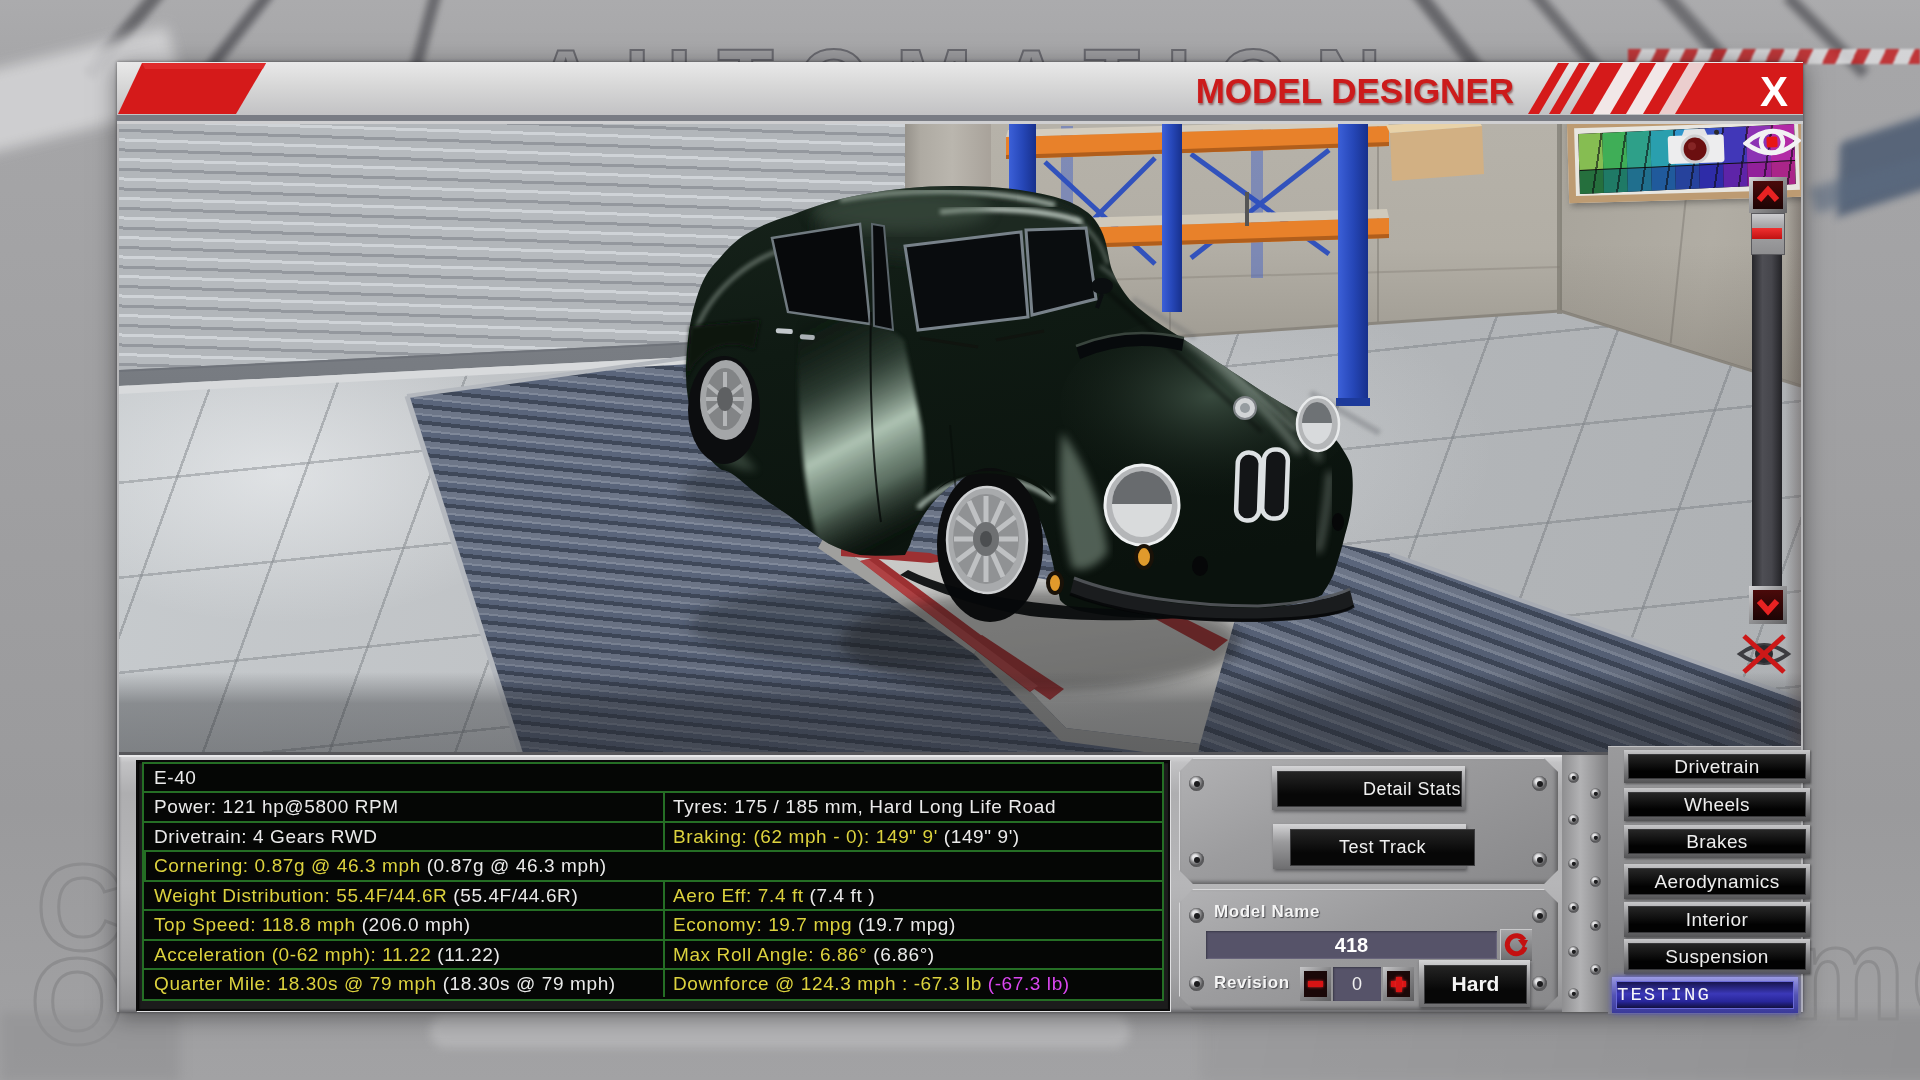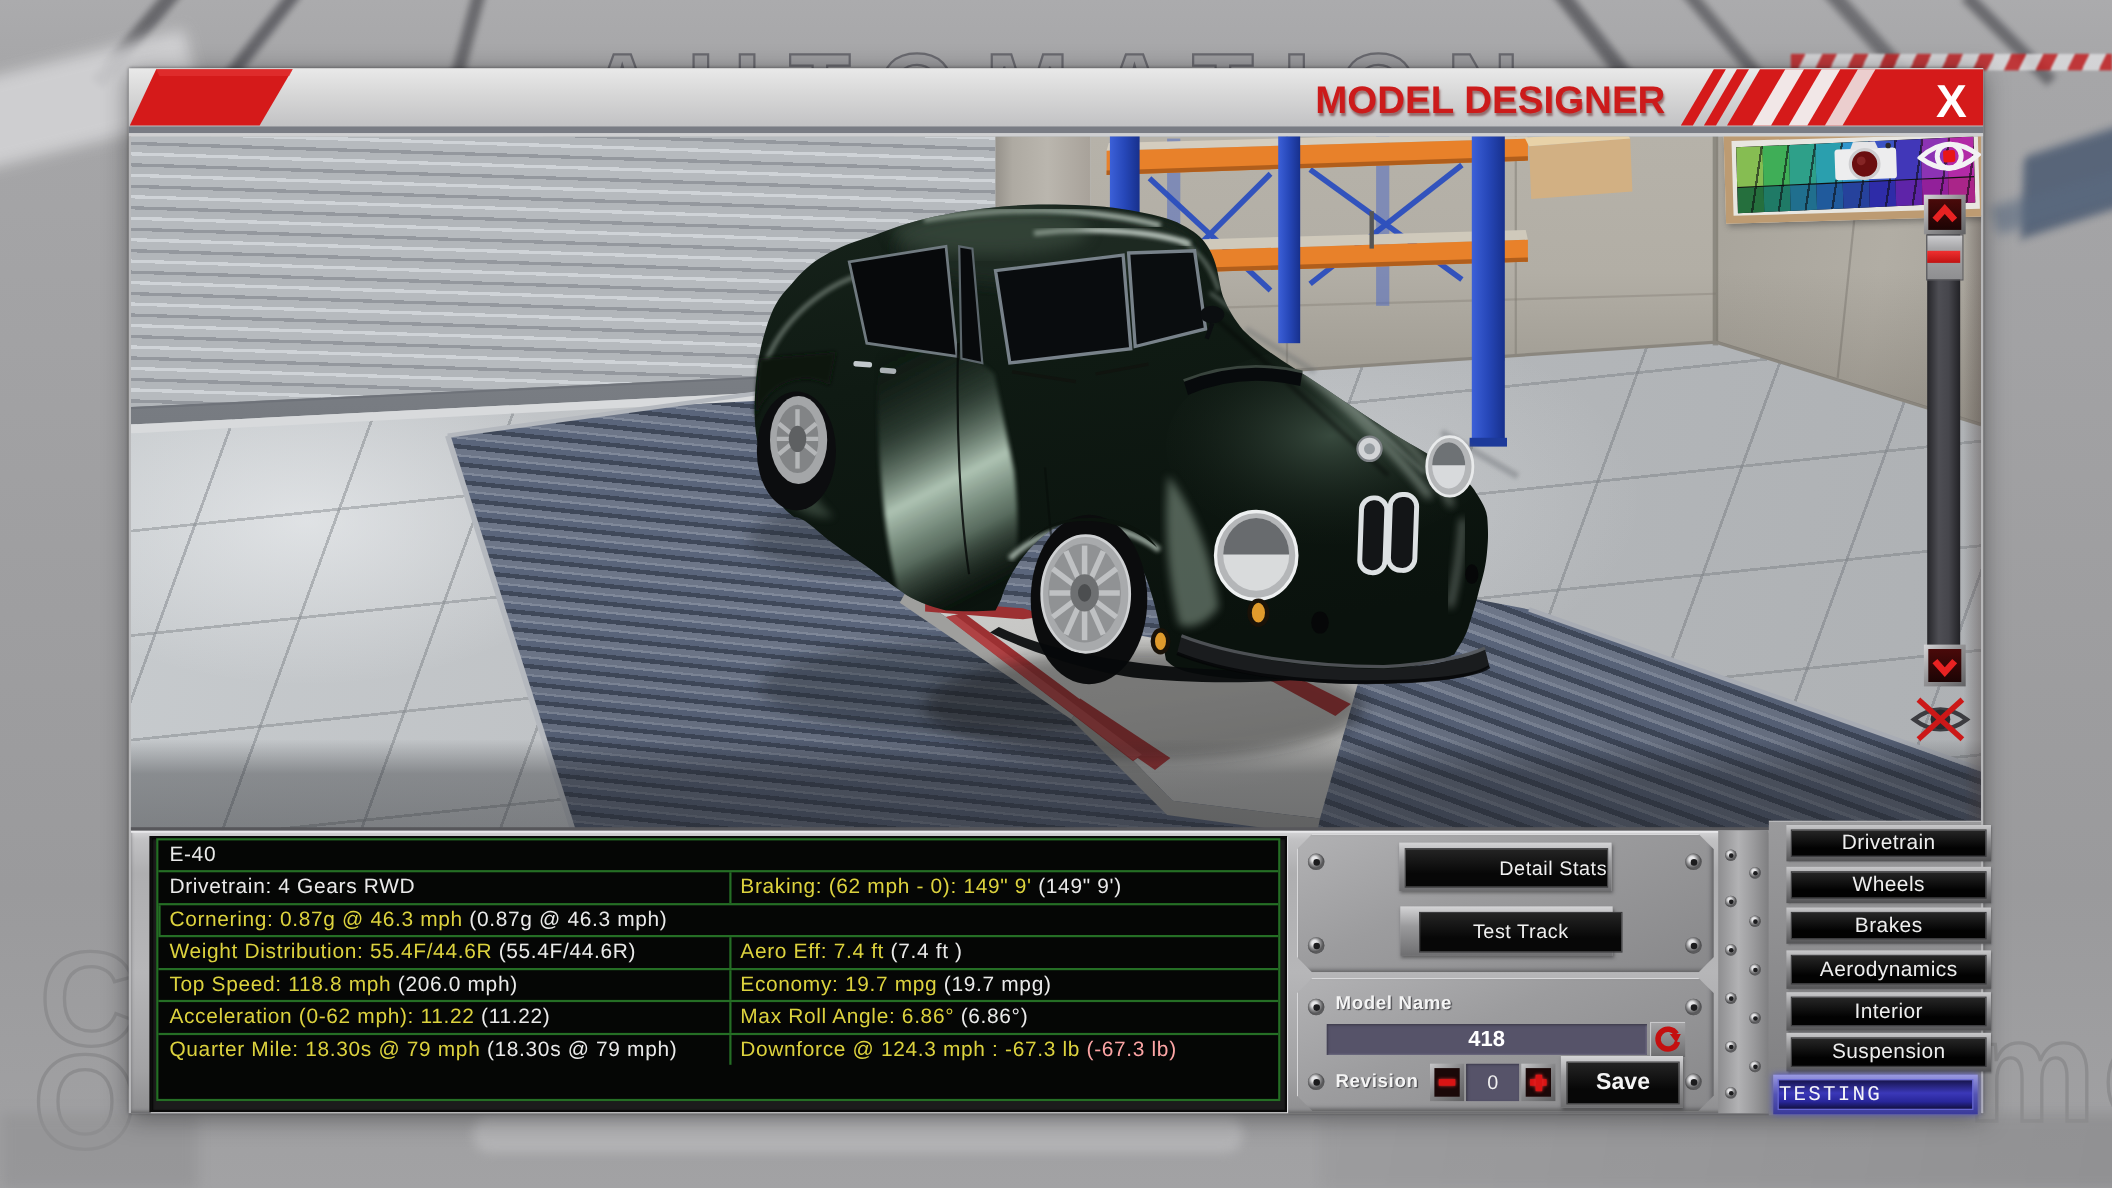--- a/index.html
+++ b/index.html
@@ -376,41 +376,45 @@
   </svg>
 </div>
 
 <div class="abs" style="left:119px;top:755px;width:1489px;height:257px;background:linear-gradient(180deg,#d8d8da 0%,#c2c2c4 3%,#aeaeb0 15%,#b6b6b8 50%,#a2a2a4 85%,#8e8e90 100%);box-shadow:inset 0 2px 0 #e8e8ea, inset 0 -2px 3px #6a6a6c;"></div>
 <div class="abs" style="left:119px;top:752px;width:1489px;height:3px;background:#57575b;"></div>
 
 <div class="abs" style="left:136px;top:760px;width:1030px;height:247px;background:#1c1c1c;border:2px solid #0a0a0a;box-shadow:1px 1px 0 #e0e0e2, inset 1px 1px 2px #000;">
   <div class="abs" style="left:4px;top:0;width:1018px;height:235px;background:#050605;border:2px solid #256e25;font-size:19px;letter-spacing:0.6px;color:#eaeaea;white-space:nowrap;">
     <div style="height:27px;line-height:27px;border-bottom:2px solid #256e25;padding-left:10px;">E-40</div>
     <div style="height:27.5px;line-height:27.5px;border-bottom:2px solid #256e25;display:flex;">
+        <div style="width:509px;padding-left:10px;">Power: 121 hp@5800 RPM</div>
+        <div style="flex:1;border-left:2px solid #256e25;padding-left:8px;">Tyres: 175 / 185 mm, Hard Long Life Road</div>
+      </div>
+    <div style="height:27.5px;line-height:27.5px;border-bottom:2px solid #256e25;display:flex;">
         <div style="width:509px;padding-left:10px;">Drivetrain: 4 Gears RWD</div>
         <div style="flex:1;border-left:2px solid #256e25;padding-left:8px;color:#dcd23e;">Braking: (62 mph - 0): 149" 9' <span style="color:#eaeaea;">(149" 9')</span></div>
       </div>
     <div style="height:27.5px;line-height:27.5px;border-bottom:2px solid #256e25;display:flex;">
         <div style="flex:1;border-left:2px solid #256e25;padding-left:8px;color:#dcd23e;">Cornering: 0.87g @ 46.3 mph <span style="color:#eaeaea;">(0.87g @ 46.3 mph)</span></div>
       </div>
     <div style="height:27.5px;line-height:27.5px;border-bottom:2px solid #256e25;display:flex;">
         <div style="width:509px;padding-left:10px;color:#dcd23e;">Weight Distribution: 55.4F/44.6R <span style="color:#eaeaea;">(55.4F/44.6R)</span></div>
         <div style="flex:1;border-left:2px solid #256e25;padding-left:8px;color:#dcd23e;">Aero Eff: 7.4 ft <span style="color:#eaeaea;">(7.4 ft )</span></div>
       </div>
     <div style="height:27.5px;line-height:27.5px;border-bottom:2px solid #256e25;display:flex;">
         <div style="width:509px;padding-left:10px;color:#dcd23e;">Top Speed: 118.8 mph <span style="color:#eaeaea;">(206.0 mph)</span></div>
         <div style="flex:1;border-left:2px solid #256e25;padding-left:8px;color:#dcd23e;">Economy: 19.7 mpg <span style="color:#eaeaea;">(19.7 mpg)</span></div>
       </div>
     <div style="height:27.5px;line-height:27.5px;border-bottom:2px solid #256e25;display:flex;">
         <div style="width:509px;padding-left:10px;color:#dcd23e;">Acceleration (0-62 mph): 11.22 <span style="color:#eaeaea;">(11.22)</span></div>
         <div style="flex:1;border-left:2px solid #256e25;padding-left:8px;color:#dcd23e;">Max Roll Angle: 6.86° <span style="color:#eaeaea;">(6.86°)</span></div>
       </div>
     <div style="height:27px;line-height:27px;display:flex;">
         <div style="width:509px;padding-left:10px;color:#dcd23e;">Quarter Mile: 18.30s @ 79 mph <span style="color:#eaeaea;">(18.30s @ 79 mph)</span></div>
-        <div style="flex:1;border-left:2px solid #256e25;padding-left:8px;color:#dcd23e;">Downforce @ 124.3 mph : -67.3 lb <span style="color:#fca5a5;">(-67.3 lb)</span></div>
+        <div style="flex:1;border-left:2px solid #256e25;padding-left:8px;color:#dcd23e;">Downforce @ 124.3 mph : -67.3 lb <span style="color:#d946ef;">(-67.3 lb)</span></div>
       </div>
   </div>
 </div>
 
 <div class="abs" style="left:1179px;top:758px;width:379px;height:126px;background:linear-gradient(155deg,#b2b2b4 0%,#9c9c9e 40%,#88888a 100%);clip-path:polygon(14px 0,365px 0,379px 14px,379px 112px,365px 126px,14px 126px,0 112px,0 14px);box-shadow:inset 1px 1px 0 #d8d8da, inset -2px -2px 4px #5e5e60;"></div>
 <div class="abs" style="left:1179px;top:889px;width:379px;height:121px;background:linear-gradient(155deg,#b2b2b4 0%,#9c9c9e 40%,#88888a 100%);clip-path:polygon(14px 0,365px 0,379px 14px,379px 107px,365px 121px,14px 121px,0 107px,0 14px);box-shadow:inset 1px 1px 0 #d8d8da, inset -2px -2px 4px #5e5e60;"></div>
 
 <style>.scr{position:absolute;width:15px;height:15px;border-radius:50%;background:radial-gradient(circle at 40% 35%, #e6e6e8 0 18%, #8e8e90 40%, #5a5a5c 60%, #8a8a8c 100%);box-shadow:inset 0 0 2px #3a3a3c;}
 .scr:after{content:"";position:absolute;left:4.5px;top:4.5px;width:6px;height:6px;border-radius:50%;background:#1c1c1e;}</style>
 <div class="scr" style="left:1189px;top:776px;"></div>
@@ -442,21 +446,21 @@
   <div class="abs" style="left:4px;top:4px;width:23px;height:26px;background:#1a0808;"></div>
   <div class="abs" style="left:8px;top:14px;width:15px;height:6px;background:#d81414;box-shadow:0 0 3px #f03030;"></div>
 </div>
 <div class="abs" style="left:1333px;top:967px;width:48px;height:34px;background:#565369;box-shadow:inset 1px 1px 2px #3a3848;color:#f0f0f0;font-size:18px;text-align:center;line-height:34px;">0</div>
 <div class="abs" style="left:1383px;top:967px;width:31px;height:34px;background:linear-gradient(135deg,#c6c6c8,#848486 50%,#5e5e60);">
   <div class="abs" style="left:4px;top:4px;width:23px;height:26px;background:#1a0808;"></div>
   <div class="abs" style="left:8px;top:14px;width:15px;height:6px;background:#d81414;box-shadow:0 0 3px #f03030;"></div>
   <div class="abs" style="left:12.5px;top:9.5px;width:6px;height:15px;background:#d81414;box-shadow:0 0 3px #f03030;"></div>
 </div>
 <div class="abs" style="left:1419px;top:960px;width:111px;height:47px;background:linear-gradient(180deg,#d4d4d6,#9a9a9c 40%,#6e6e70 100%);box-shadow:1px 2px 3px rgba(40,40,42,.5);">
-  <div class="abs" style="left:5px;top:5px;width:101px;height:37px;background:linear-gradient(180deg,#242424,#070707 65%);border:1px solid #3c3c3e;color:#f4f4f4;font-size:21px;font-weight:700;text-align:center;line-height:36px;">Save</div>
+  <div class="abs" style="left:5px;top:5px;width:101px;height:37px;background:linear-gradient(180deg,#242424,#070707 65%);border:1px solid #3c3c3e;color:#f4f4f4;font-size:21px;font-weight:700;text-align:center;line-height:36px;">Hard</div>
 </div>
 
 <div class="abs" style="left:1562px;top:755px;width:46px;height:257px;background:linear-gradient(90deg,#8e8e90,#b2b2b4 40%,#9a9a9c 70%,#7e7e80);"></div>
 <div class="scr" style="left:1566px;top:770px;transform:scale(0.7);"></div>
 <div class="scr" style="left:1588px;top:786px;transform:scale(0.7);"></div>
 <div class="scr" style="left:1566px;top:812px;transform:scale(0.7);"></div>
 <div class="scr" style="left:1588px;top:830px;transform:scale(0.7);"></div>
 <div class="scr" style="left:1566px;top:856px;transform:scale(0.7);"></div>
 <div class="scr" style="left:1588px;top:874px;transform:scale(0.7);"></div>
 <div class="scr" style="left:1566px;top:900px;transform:scale(0.7);"></div>

